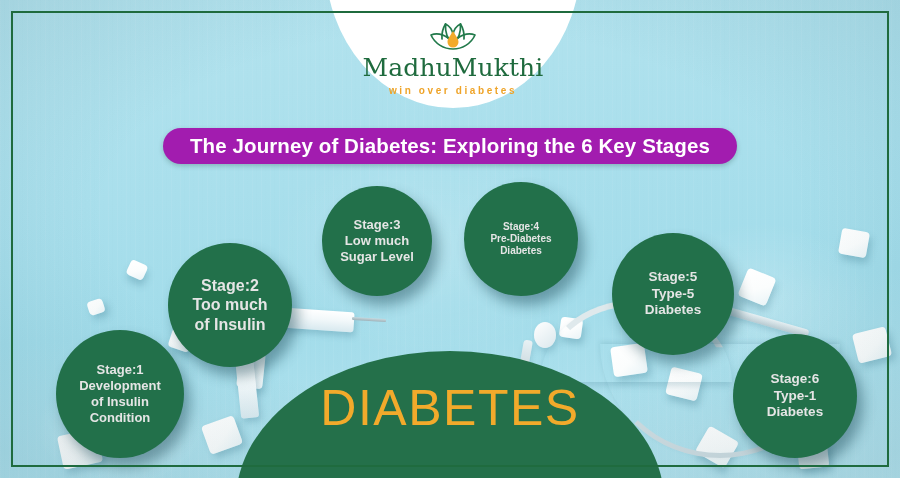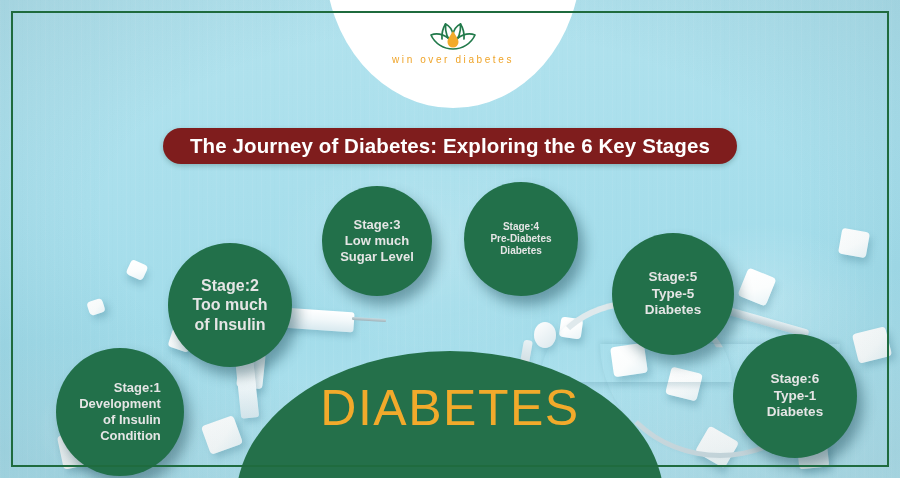--- a/index.html
+++ b/index.html
@@ -141,35 +141,36 @@
   .logo-word {
     margin-top: 1px;
     font-size: 25px;
     font-weight: 400;
     letter-spacing: .1px;
     color: #1f6b3e;
     font-family: "DejaVu Serif", serif;
     line-height: 1;
   }
   .logo-tag {
+    margin-top: 5px;
     font-size: 10px;
     letter-spacing: 2.6px;
     color: #efa429;
-    font-weight: 400;
+    font-weight: 700;
     font-family: "Liberation Sans", sans-serif;
   }
 
   
   .title-banner {
     position: absolute;
     left: 163px;
     top: 128px;
     width: 574px;
     height: 36px;
-    background: #7f1d1d;
+    background: #a21caf;
     border-radius: 18px;
     display: flex;
     align-items: center;
     justify-content: center;
     color: #ffffff;
     font-size: 20.5px;
     font-weight: 700;
     letter-spacing: .1px;
     z-index: 20;
     box-shadow: 0 2px 5px rgba(20,60,45,.25);
@@ -260,29 +261,32 @@
   <div class="logo-wrap">
     <svg class="logo-mark" viewBox="0 0 140 84">
       <g fill="none" stroke="#227a4b" stroke-width="3.4" stroke-linejoin="round" stroke-linecap="round">
         <path d="M70 74 C 52 74, 34 64, 26 46 C 40 40, 58 46, 70 62 C 82 46, 100 40, 114 46 C 106 64, 88 74, 70 74 Z"></path>
         <path d="M70 64 C 60 56, 54 42, 55 24 C 63 28, 69 36, 70 46 C 71 36, 77 28, 85 24 C 86 42, 80 56, 70 64 Z"></path>
         <path d="M55 24 C 50 32, 47 42, 48 54"></path>
         <path d="M85 24 C 90 32, 93 42, 92 54"></path>
       </g>
       <path d="M70 38 C 76 48, 81 54, 81 60 a 11 11 0 0 1 -22 0 c 0 -6 5 -12 11 -22 Z" fill="#f2aa2b"></path>
     </svg>
+    <div class="logo-word">
+      <span>Madhu</span><span>Mukthi</span>
+    </div>
     <div class="logo-tag">win over diabetes</div>
   </div>
 
   <div class="title-banner">The Journey of Diabetes: Exploring the 6 Key Stages</div>
 
   <div class="dome"></div>
   <div class="dome-label">DIABETES</div>
 
-  <div class="stage" style="left:56px; top:348px; width:128px; height:128px; font-size:13px;text-align:right;">
+  <div class="stage" style="left:56px; top:330px; width:128px; height:128px; font-size:13px;">
     <span>
       <i style="font-style:normal">Stage:1</i><br>
       <i style="font-style:normal">Development</i><br>
       <i style="font-style:normal">of Insulin</i><br>
       <i style="font-style:normal">Condition</i>
     </span>
   </div>
 
   <div class="stage" style="left:168px; top:243px; width:124px; height:124px; font-size:16px;">
     <span>

